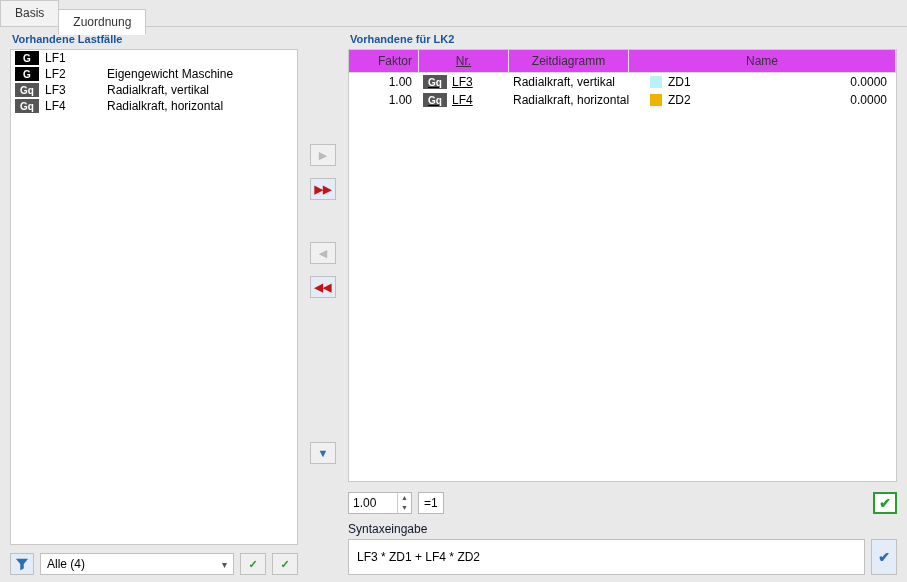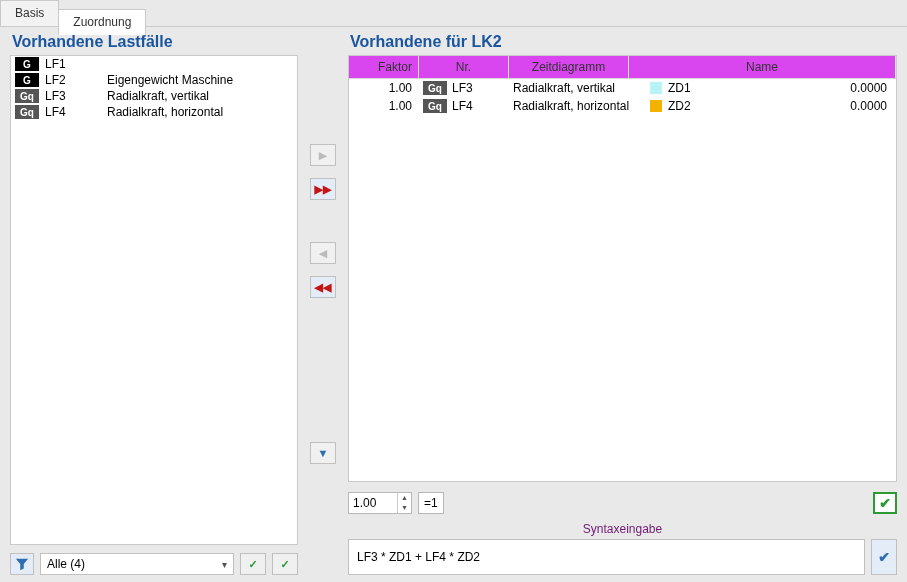--- a/index.html
+++ b/index.html
@@ -8,57 +8,57 @@
 .tabs { display: flex; background: #e9e9e9; border-bottom: 1px solid #c9c9c9; }
 .tab { padding: 5px 14px; font-size: 12px; border: 1px solid #c9c9c9; border-bottom: none; margin-right: -1px; background: #f2f2f2; cursor: pointer; color: #333; }
 .tab.active { background: #fff; border-bottom: 1px solid #fff; position: relative; top: 9px; }
 
 .container { display: flex; height: calc(582px - 28px); gap: 0; }
 
 .panel-left { width: 302px; display: flex; flex-direction: column; background: #e9e9e9; padding: 6px 4px 6px 10px; }
 .panel-mid { width: 42px; display: flex; flex-direction: column; align-items: center; justify-content: center; gap: 12px; background: #e9e9e9; }
 .panel-right { flex: 1; display: flex; flex-direction: column; background: #e9e9e9; padding: 6px 10px 6px 4px; }
 
-.section-title { color: #1a56a0; font-size: 16px; font-weight: 600; margin-bottom: 4px; padding-left: 2px; }
+.section-title { color: #1a56a0; font-size: 11px; font-weight: 600; margin-bottom: 4px; padding-left: 2px; }
 
 .listbox { background: #fff; border: 1px solid #c9c9c9; flex: 1; overflow: auto; }
 .lc-row { display: flex; align-items: center; font-size: 12px; padding: 1px 4px; gap: 6px; }
 .lc-badge { display: inline-flex; width: 24px; height: 14px; align-items: center; justify-content: center; font-size: 10px; font-weight: bold; color: #fff; }
 .badge-G { background: #000; }
 .badge-Gq { background: #555; }
 .lc-code { width: 56px; }
 .lc-name { flex: 1; }
 
 .midbtn { width: 26px; height: 22px; border: 1px solid #c0c0c0; background: #f0f0f0; display: flex; align-items: center; justify-content: center; font-size: 11px; cursor: pointer; }
 .midbtn.red { color: #c41515; font-weight: bold; background: #e4ecf7; }
 .midbtn.disabled { color: #bbb; }
 
 
 .table { background: #fff; border: 1px solid #c9c9c9; flex: 1; overflow: auto; font-size: 12px; }
 .thead { display:flex; background: #d946ef; border-bottom: 1px solid #d8d8d8; }
 .th { text-align: center; padding: 4px 4px; border-right: 1px solid #e0e0e0; font-weight: normal; color: #333; }
 .tbody .tr { display:flex; padding: 1px 0; }
 .td { padding: 1px 4px; border-right: 1px solid transparent; }
 .c-faktor { width: 70px; text-align: right; padding-right: 6px; }
-.c-nr { width: 90px; display:flex; align-items:center; gap:5px; }
+.c-nr { width: 90px; display:flex; align-items:center; gap:5px;text-decoration:underline; }
 .c-name { flex: 1; }
 .c-zeit { width: 120px; display:flex; align-items:center; gap:6px; }
 .c-shift { width: 130px; text-align: right; padding-right: 8px;}
 .colorchip { width: 12px; height: 12px; display: inline-block; }
 
 .bottom-controls { display:flex; align-items:center; gap:6px; margin-top: 10px; }
 .spin { display:flex; align-items:center; border:1px solid #b8b8b8; background:#fff; height:22px; }
 .spin input { border:none; width:48px; font-size:12px; padding:2px 4px; outline:none; }
 .spin-btns { display:flex; flex-direction:column; border-left:1px solid #ccc; }
 .spin-btns span { font-size:7px; line-height:8px; padding:1px 3px; cursor:pointer; color:#555;}
 .eq1 { border:1px solid #b8b8b8; background:#fff; width:26px; height:22px; display:flex; align-items:center; justify-content:center; font-size:12px; cursor:pointer;}
 .checkbtn { border:2px solid #2d9b34; background:#fff; width:24px; height:22px; display:flex; align-items:center; justify-content:center; font-size:14px; margin-left:auto; cursor:pointer; }
 .checkbtn .mark { color:#2d9b34; font-weight:bold; }
 
-.syntax-label { font-size: 12px; margin-top: 8px; margin-bottom: 3px; color:#701a75;text-align:center; }
+.syntax-label { font-size: 12px; margin-top: 8px; margin-bottom: 3px; color:#0f172a; }
 .syntax-row { display:flex; gap:6px; }
 .syntax-input { flex:1; border:1px solid #c0c0c0; background:#fff; padding:10px 8px; font-size:12px; }
 .syntax-apply { width:26px; background:#e4ecf7; border:1px solid #c0c0c0; display:flex; align-items:center; justify-content:center; cursor:pointer;}
 .syntax-apply .mark { color:#2d6db3; font-weight:bold; font-size:14px;}
 
 .left-bottom { display:flex; align-items:center; gap:6px; margin-top:8px; }
 .funnel { width:24px; height:22px; background:#e4ecf7; border:1px solid #c0c0c0; display:flex; align-items:center; justify-content:center; cursor:pointer; }
 .funnel svg { width:14px; height:14px; }
 .combo { flex:1; height:22px; border:1px solid #c0c0c0; background:#fff; display:flex; align-items:center; justify-content:space-between; padding:0 6px; font-size:12px; cursor:pointer;}
 .combo .arrow{ font-size:10px; color:#555;}

